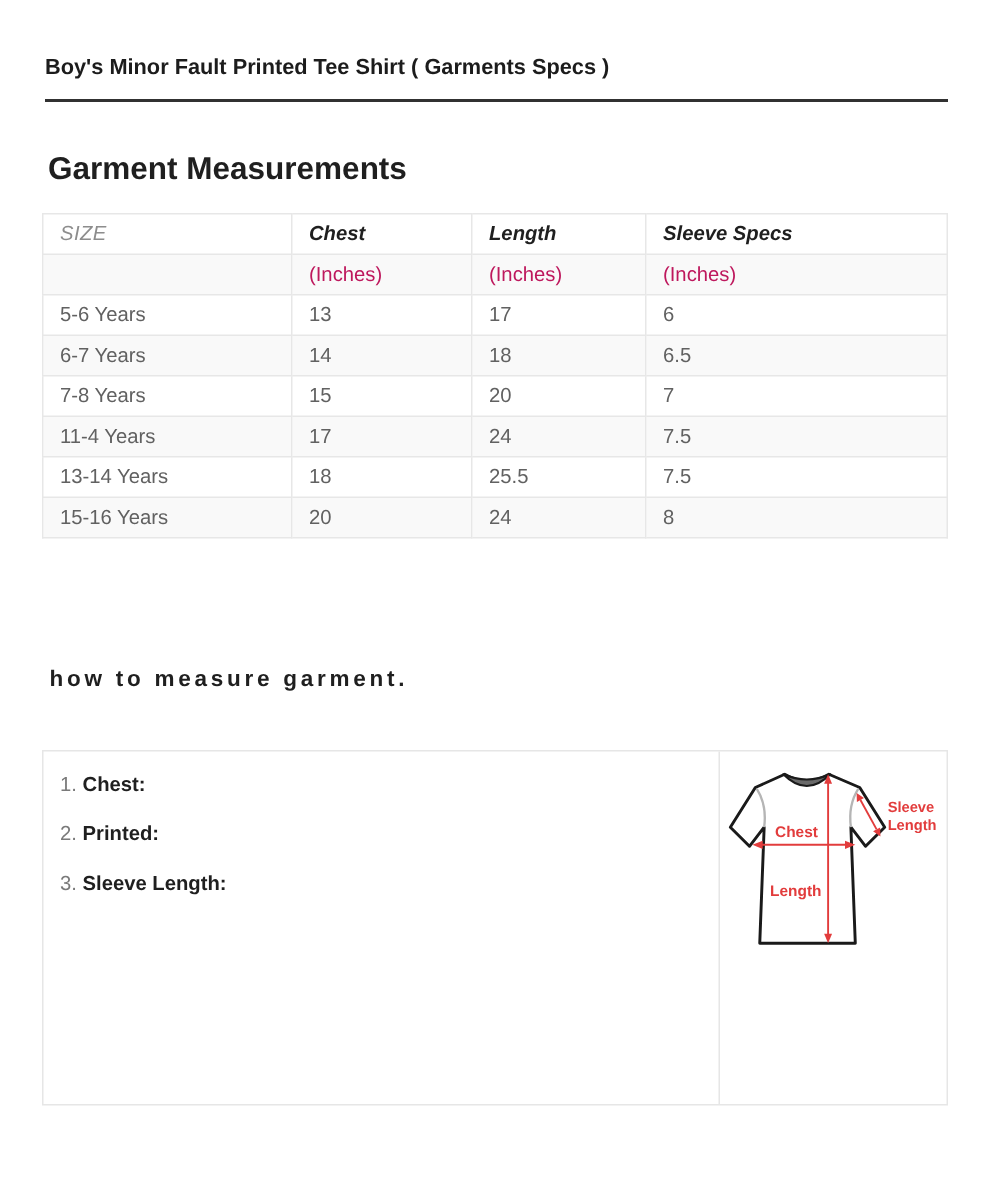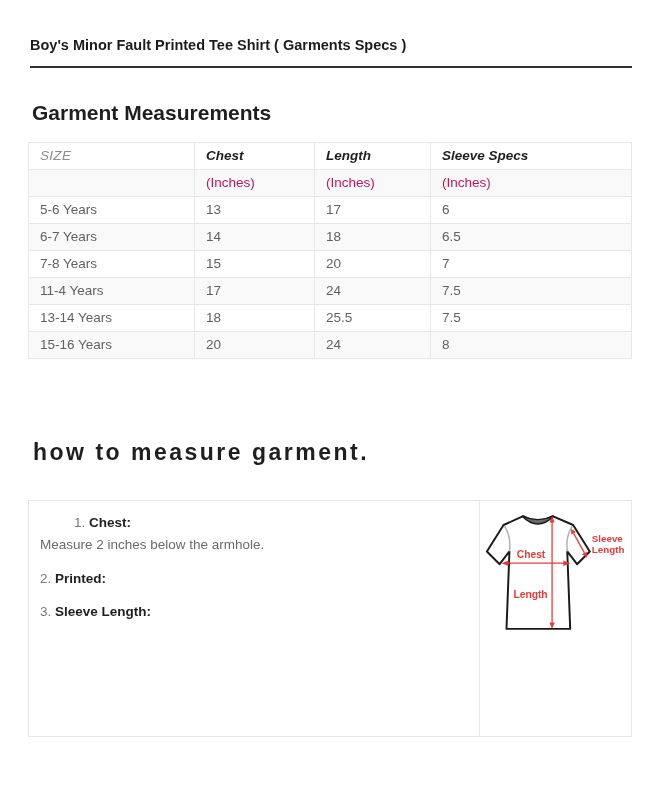--- a/index.html
+++ b/index.html
@@ -33,31 +33,31 @@
   }
   .size-table thead th { font-weight: 700; color: #1f1f1f; font-style: italic; }
   .size-table thead th.col-size { font-weight: 400; color: #8d8d8d; letter-spacing: 0.3px; }
   .size-table tbody tr:nth-child(odd) td { background: #f9f9f9; }
   .size-table .w1 { width: 166px; }
   .size-table .w2 { width: 120px; }
   .size-table .w3 { width: 116px; }
   .size-table td.units { color: #be185d; }
 
   .how-heading {
-    font-size: 23px; font-weight: 600; color: #1f1f1f;
+    font-size: 15px; font-weight: 600; color: #1f1f1f;
     letter-spacing: 2.5px; margin: 82px 0 0 5px; line-height: 23px;
   }
 
   .measure-box {
     margin-top: 36px; border: 1px solid #e6e6e6;
     display: flex; align-items: stretch; min-height: 237px;
   }
   .measure-text { flex: 1 1 auto; padding: 10px 16px 12px 11px; }
   .instr-head { font-size: 13.5px; margin: 14px 0 3px; line-height: 19px; color: #7a7a7a; }
-  .instr-head:first-child { margin-top: 2px; margin-left: 34px; }
+  .instr-head:first-child { margin-top: 2px; }
   .instr-head b { color: #1f1f1f; font-weight: 700; }
   .instr-body { font-size: 13.5px; color: #6b6b6b; line-height: 20px; max-width: 430px; }
 
   .measure-figure {
     flex: 0 0 152px; width: 152px; border-left: 1px solid #e6e6e6;
     padding: 4px 0 0 2px;
   }
   .measure-figure svg { display: block; }
 </style>
 </head>
@@ -123,21 +123,20 @@
           <td>8</td>
         </tr>
       </tbody>
   </table>
 
   <h2 class="how-heading">how to measure garment.</h2>
 
   <div class="measure-box">
     <div class="measure-text">
         <p class="instr-head"><span>1.</span> <b>Chest:</b></p>
-        <p class="instr-body">Measure 2 inches below the armhole.</p>
         <p class="instr-head"><span>2.</span> <b>Printed:</b></p>
         <p class="instr-head"><span>3.</span> <b>Sleeve Length:</b></p>
       </div>
 
     <div class="measure-figure">
       <svg width="147" height="138" viewBox="0 0 150 140">
 
         <path d="M42,11 Q57,20 72,11 L93,20 L110,47 L97,60 L87,47 L90,126 L25,126 L28,47 L18,60 L5,47 L22,20 Z" fill="#ffffff" stroke="#1a1a1a" stroke-width="2" stroke-linejoin="round"></path>
 
         <path d="M28,47 Q30,32 23,21" fill="none" stroke="#b5b5b5" stroke-width="1.6"></path>

